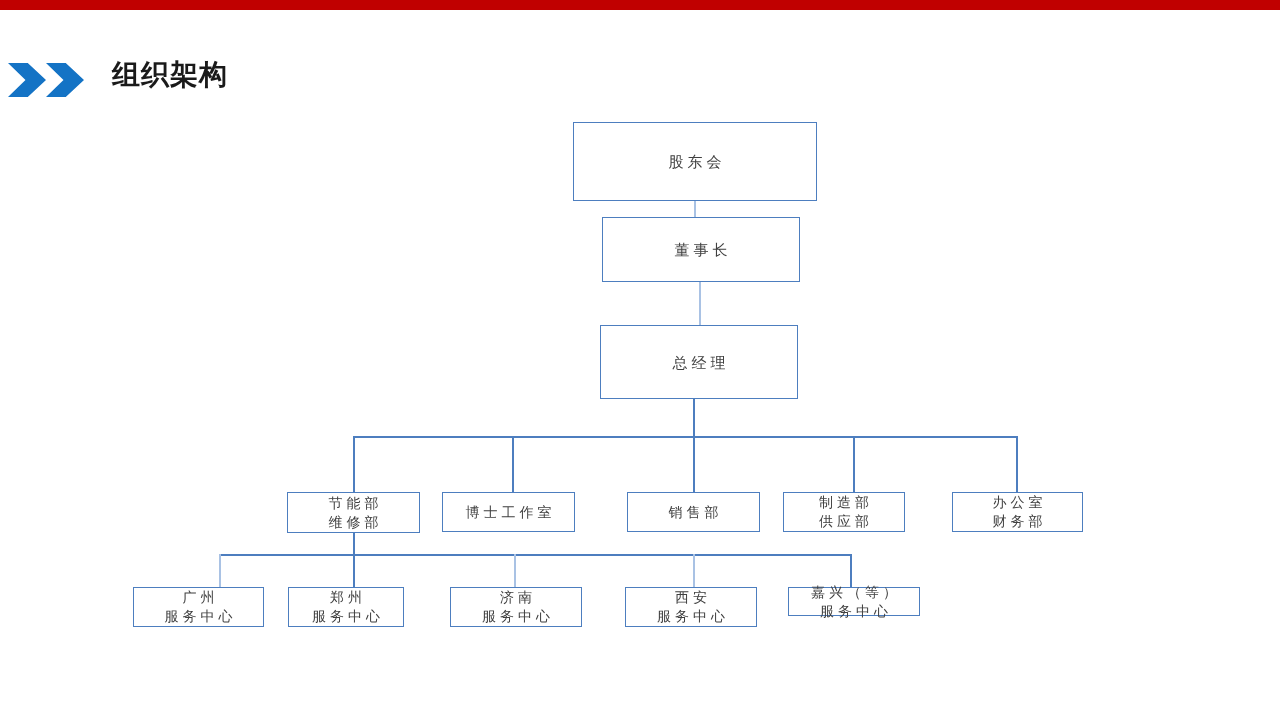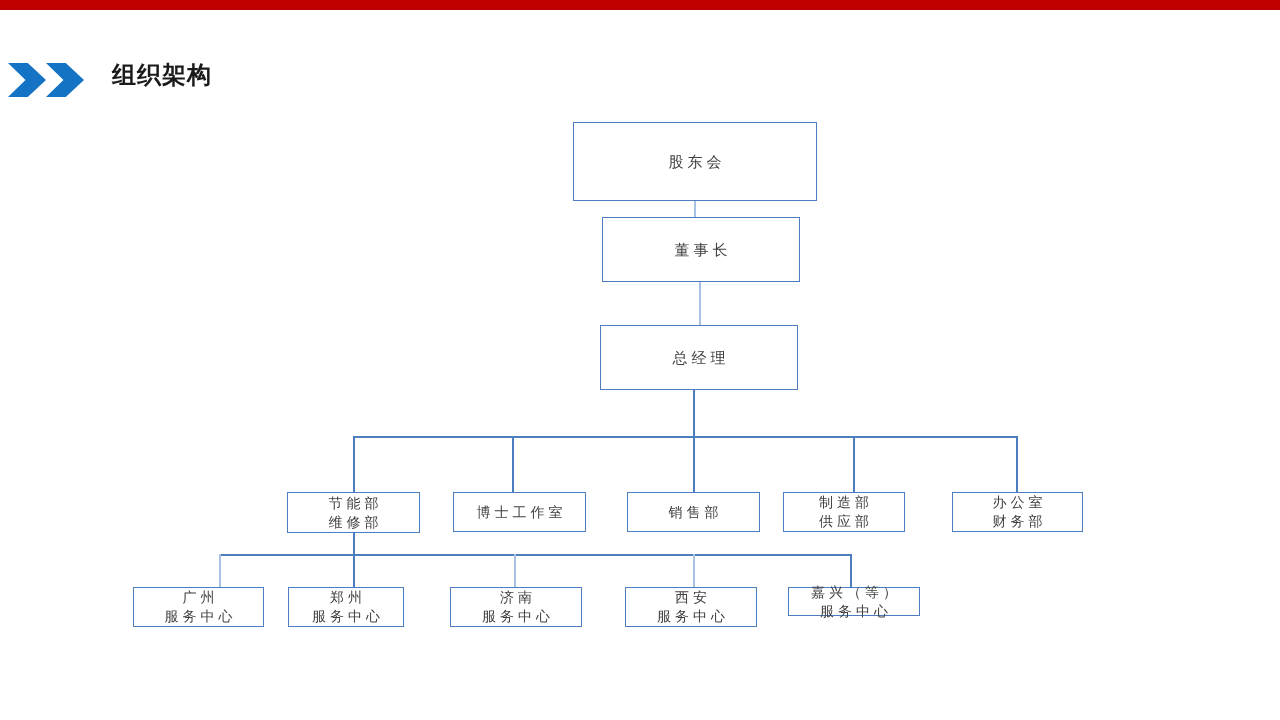--- a/index.html
+++ b/index.html
@@ -28,21 +28,21 @@
   .chevron {
     position: absolute; top: 0;
     width: 38px; height: 34px;
     background: #1473c5;
     clip-path: polygon(0 0, 52% 0, 100% 50%, 52% 100%, 0 100%, 46% 50%);
   }
   .chevron.c1 { left: 0; }
   .chevron.c2 { left: 38px; }
   .page-title {
     position: absolute; left: 112px; top: 3px;
-    font-size: 24px; font-weight: bold;
+    font-size: 28px; font-weight: bold;
     color: #1a1a1a; letter-spacing: 1px;
     line-height: 34px;
   }
 
   
   .node {
     position: absolute;
     background: #ffffff;
     border: 1.5px solid #4d7ebf;
     display: flex;
@@ -109,31 +109,31 @@
   <div class="node big" style="left:573px; top:122px; width:244px; height:79px;">
     <span class="ln">股东会</span>
     <span class="ln"></span>
   </div>
 
   <div class="node big" style="left:602px; top:217px; width:198px; height:65px;">
     <span class="ln">董事长</span>
     <span class="ln"></span>
   </div>
 
-  <div class="node big" style="left:600px; top:325px; width:198px; height:65px;">
+  <div class="node big" style="left:600px; top:325px; width:198px; height:74px;">
     <span class="ln">总经理</span>
     <span class="ln"></span>
   </div>
 
   <div class="node" style="left:287px; top:492px; width:133px; height:41px;">
     <span class="ln">节能部</span>
     <span class="ln">维修部</span>
   </div>
 
-  <div class="node" style="left:442px; top:492px; width:133px; height:40px;margin-left:11px;">
+  <div class="node" style="left:442px; top:492px; width:133px; height:40px;">
     <span class="ln">博士工作室</span>
     <span class="ln"></span>
   </div>
 
   <div class="node" style="left:627px; top:492px; width:133px; height:40px;">
     <span class="ln">销售部</span>
     <span class="ln"></span>
   </div>
 
   <div class="node" style="left:783px; top:492px; width:122px; height:40px;">

